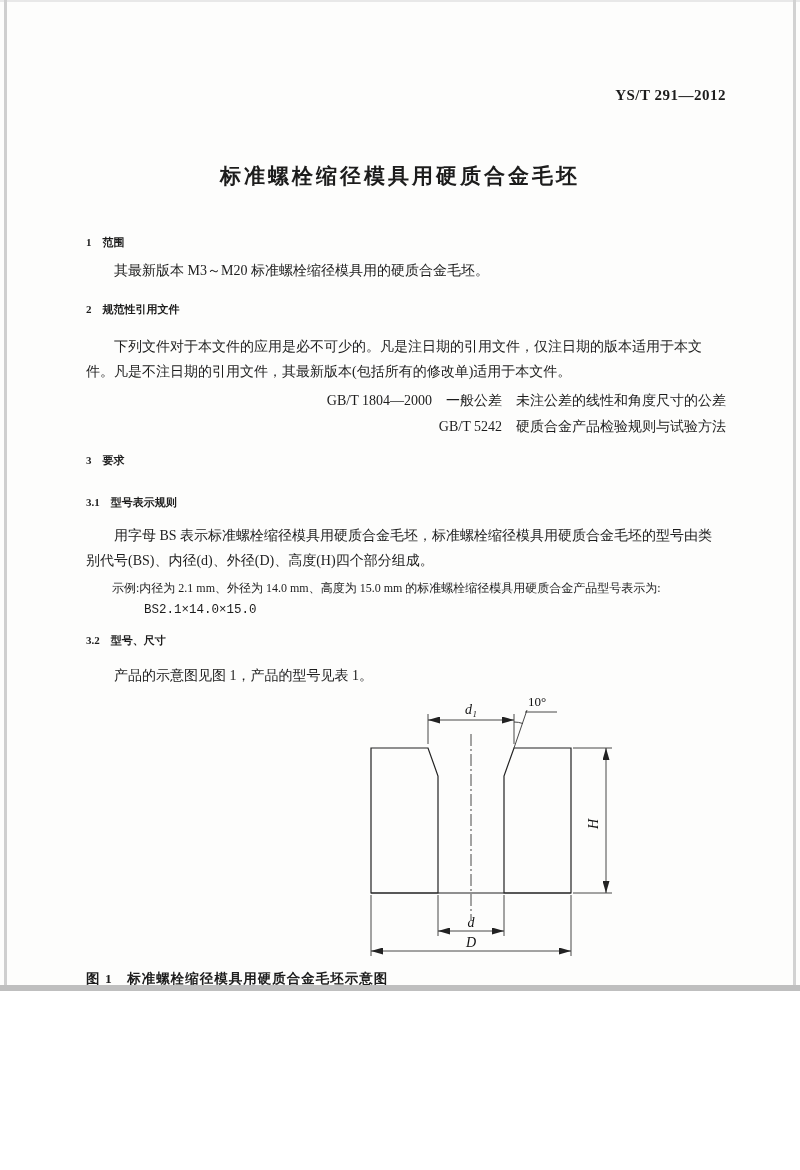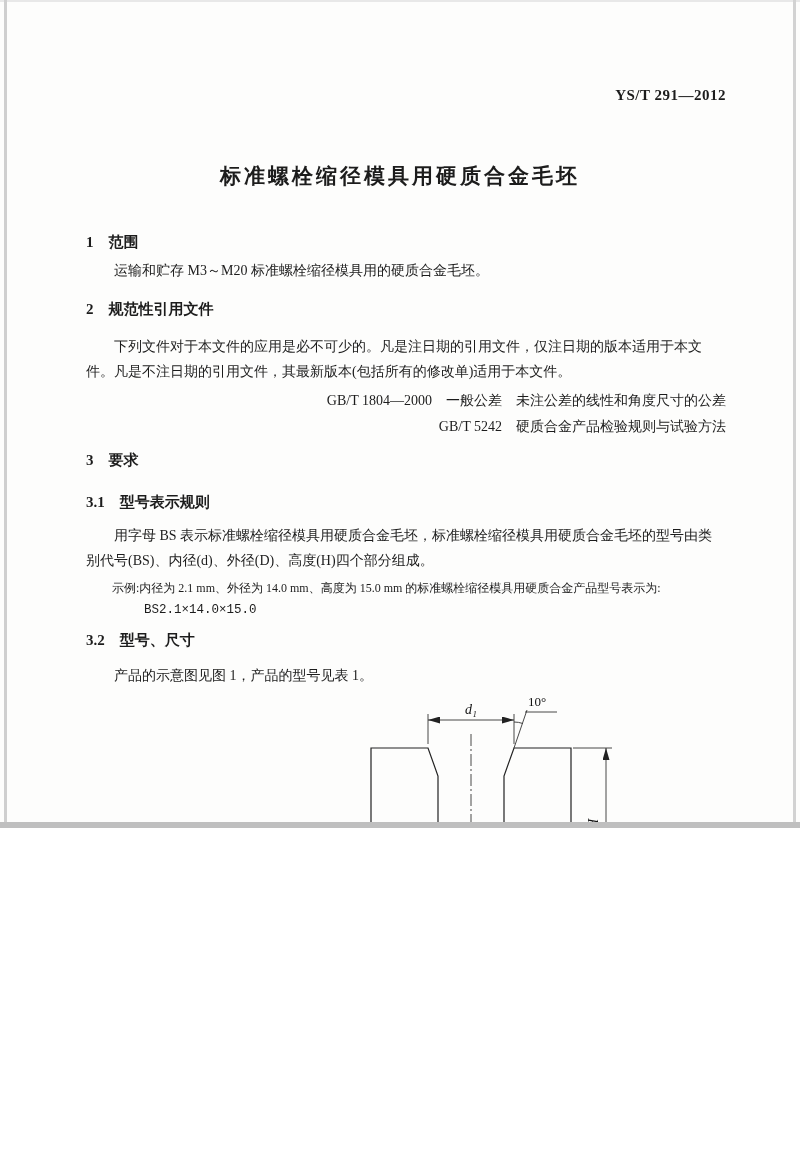--- a/index.html
+++ b/index.html
@@ -2,21 +2,21 @@
 <html><head>
 <meta charset="utf-8">
 <style>
   * { box-sizing: border-box; margin: 0; padding: 0; }
   html, body { background: #ffffff; }
   body { font-family: "Liberation Serif", serif; }
 
   .page {
     position: relative;
     width: 800px;
-    height: 828px;
+    height: 991px;
     margin: 0 auto;
     background: #fdfdfc;
     color: #1c1c1c;
     overflow: hidden;
   }
 
   
   .edge { position: absolute; background: #cccccc; }
   .edge.left   { left: 4px; top: 0; bottom: 0; width: 3px; background: #cfcfcf; }
   .edge.right  { right: 4px; top: 0; bottom: 0; width: 3px; background: #d2d2d2; }
@@ -33,21 +33,21 @@
   .doc-title {
     margin-top: 58px;
     text-align: center;
     font-size: 21px;
     font-weight: bold;
     letter-spacing: 3px;
   }
 
   .content { margin: 0 74px 0 86px; font-size: 14px; line-height: 25px; }
 
-  .sec-heading { font-size: 15px; font-weight: bold; line-height: 19px; }
+  .sec-heading { font-size: 11px; font-weight: bold; line-height: 19px; }
   .h1  { margin-top: 43px; }
   .h2  { margin-top: 17px; }
   .h3  { margin-top: 11px; }
   .h31 { margin-top: 23px; }
   .h32 { margin-top: 11px; }
 
   .para { text-indent: 2em; }
   .p1 { margin-top: 16px; }
   .p2 { margin-top: 6px; }
   .p3 { margin-top: 15px; }
@@ -116,21 +116,21 @@
 
   <div class="doc-number-row">
     <span class="doc-number">YS/T 291—2012</span>
   </div>
 
   <h1 class="doc-title">标准螺栓缩径模具用硬质合金毛坯</h1>
 
   <div class="content">
 
     <h2 class="sec-heading h1">1　范围</h2>
-    <p class="para p2">运输和贮存 M3～M20 标准螺栓缩径模具用的硬质合金毛坯。</p>
+    <p class="para p2">其最新版本 M3～M20 标准螺栓缩径模具用的硬质合金毛坯。</p>
 
     <h2 class="sec-heading h2">2　规范性引用文件</h2>
     <p class="para p3">下列文件对于本文件的应用是必不可少的。凡是注日期的引用文件，仅注日期的版本适用于本文件。凡是不注日期的引用文件，其最新版本(包括所有的修改单)适用于本文件。</p>
     <div class="refs">
       <p class="ref-line">GB/T 1804—2000　一般公差　未注公差的线性和角度尺寸的公差</p>
       <p class="ref-line">GB/T 5242　硬质合金产品检验规则与试验方法</p>
     </div>
 
     <h2 class="sec-heading h3">3　要求</h2>
 

